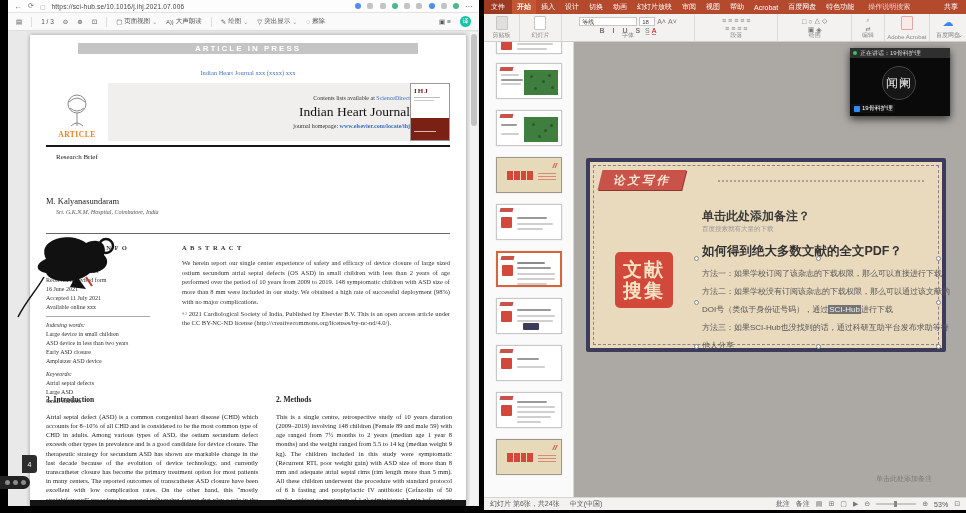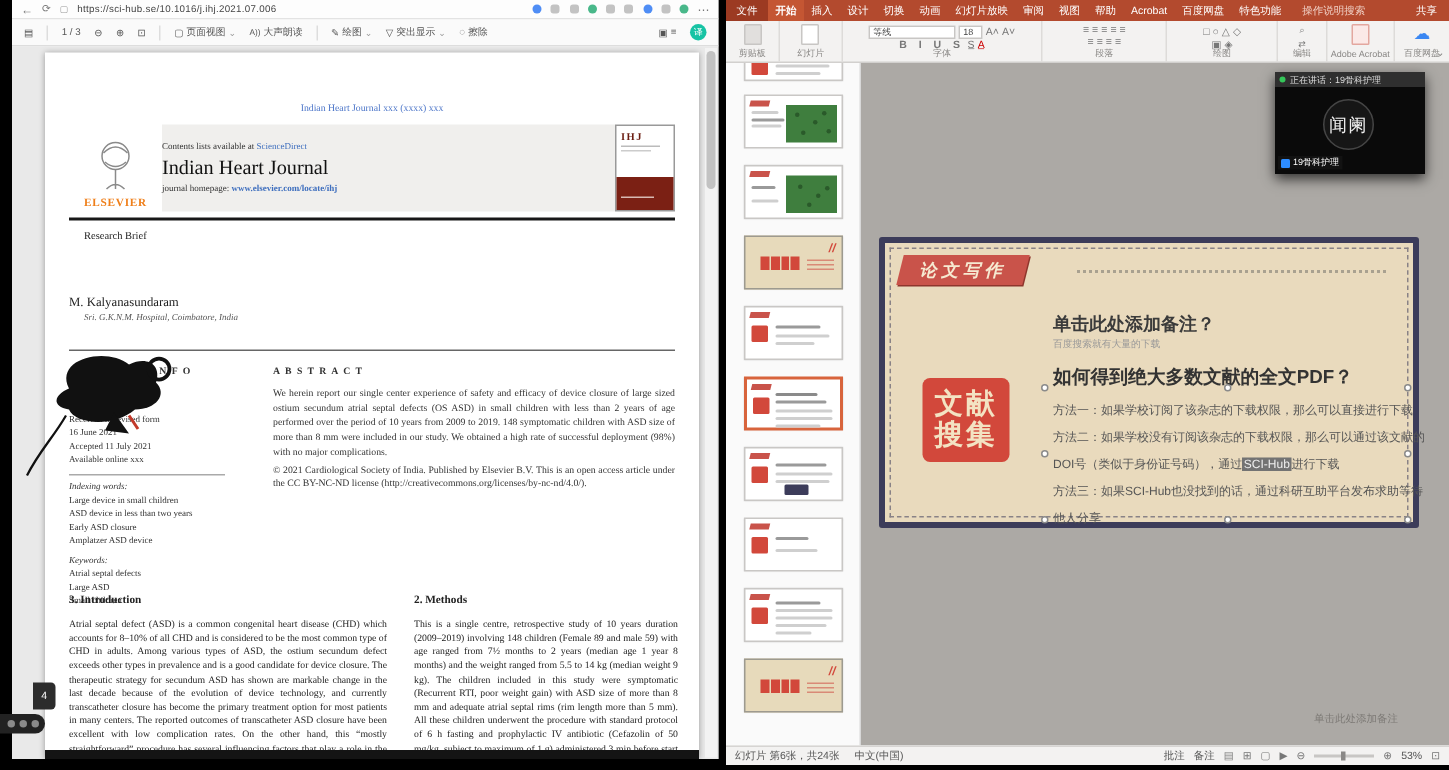--- a/index.html
+++ b/index.html
@@ -21,21 +21,21 @@
   #pscroll{position:absolute;right:1px;top:1px;width:8px;bottom:1px;background:#f3f3f3}
   #pthumb{position:absolute;left:1px;top:2px;width:6px;height:92px;background:#c2c2c2;border-radius:3px}
   #pagetag{position:absolute;left:14px;top:424px;width:15px;height:18px;background:#2c2c2c;color:#fff;border-radius:0 3px 3px 0;font-size:7px;display:flex;align-items:center;justify-content:center}
   
   #page{position:absolute;left:22px;top:4px;width:436px;height:471px;background:#fff;box-shadow:0 0 4px rgba(0,0,0,.35);font-family:"Liberation Serif",serif;color:#222}
   #banner{position:absolute;left:48px;top:8px;width:340px;height:11px;background:#c4c4c4;color:#fff;font-weight:bold;font-size:8px;letter-spacing:2px;text-align:center;line-height:11px;font-family:"Liberation Sans",sans-serif}
   #jref{position:absolute;left:0;top:34px;width:100%;text-align:center;font-size:6.5px;color:#4a74c8}
   #jhead{position:absolute;left:16px;top:48px;width:404px;height:58px;display:flex}
   #jlogo{width:62px;display:flex;flex-direction:column;align-items:center;justify-content:flex-end;padding-bottom:2px}
   #jlogo .pub{font-size:7.5px;font-weight:bold;color:#ef7f1a;letter-spacing:.5px}
-  #jmid{flex:1;background:#f0efed;display:flex;flex-direction:column;align-items:flex-start;justify-content:center;gap:3px}
+  #jmid{flex:1;background:#f0efed;display:flex;flex-direction:column;align-items:flex-end;justify-content:center;gap:3px}
   #jmid .l1{font-size:6px;color:#333}
   #jmid .l1 .lnk{color:#3f6fbe}
   #jmid .jn{font-size:13.5px;color:#111}
   #jmid .l3{font-size:6px;color:#333}
   #jmid .l3 .lnk{color:#3f6fbe;font-weight:bold}
   #jcover{width:40px;border:1px solid #999;background:#fff;position:relative}
   #jcover .ihj{position:absolute;left:3px;top:3px;font-size:7px;font-weight:bold;color:#6b1d12;letter-spacing:1px}
   #jcover .cl{position:absolute;left:3px;top:13px;width:26px;height:1px;background:#bbb}
   #jcover .cl2{position:absolute;left:3px;top:16px;width:20px;height:1px;background:#ccc}
   #jcover .band{position:absolute;left:0;bottom:0;width:100%;height:40%;background:#7b2014}
@@ -184,31 +184,32 @@
       </span>
       <span style="margin-left:auto" class="btn">
         <span>▣</span>
         <span>≡</span>
       </span>
       <span class="tealdot">译</span>
     </div>
 
     <div id="parea">
       <div id="page">
+        <div id="banner">ARTICLE IN PRESS</div>
         <div id="jref">Indian Heart Journal xxx (xxxx) xxx</div>
 
         <div id="jhead">
           <div id="jlogo">
             <svg width="40" height="40" viewBox="0 0 40 40">
               <g fill="none" stroke="#8a8a8a" stroke-width="1">
                 <circle cx="20" cy="14" r="9"></circle>
                 <path d="M20 23 L20 36 M14 36 Q20 30 26 36 M12 12 Q20 4 28 12 M13 18 Q20 24 27 18"></path>
               </g>
             </svg>
-            <div class="pub">ELSEVIER</div>
+            <div class="pub">ARTICLE</div>
           </div>
           <div id="jmid">
             <div class="l1">
               <span>Contents lists available at </span><span class="lnk">ScienceDirect</span>
             </div>
             <div class="jn">Indian Heart Journal</div>
             <div class="l3">
               <span>journal homepage: </span><span class="lnk">www.elsevier.com/locate/ihj</span>
             </div>
           </div>

